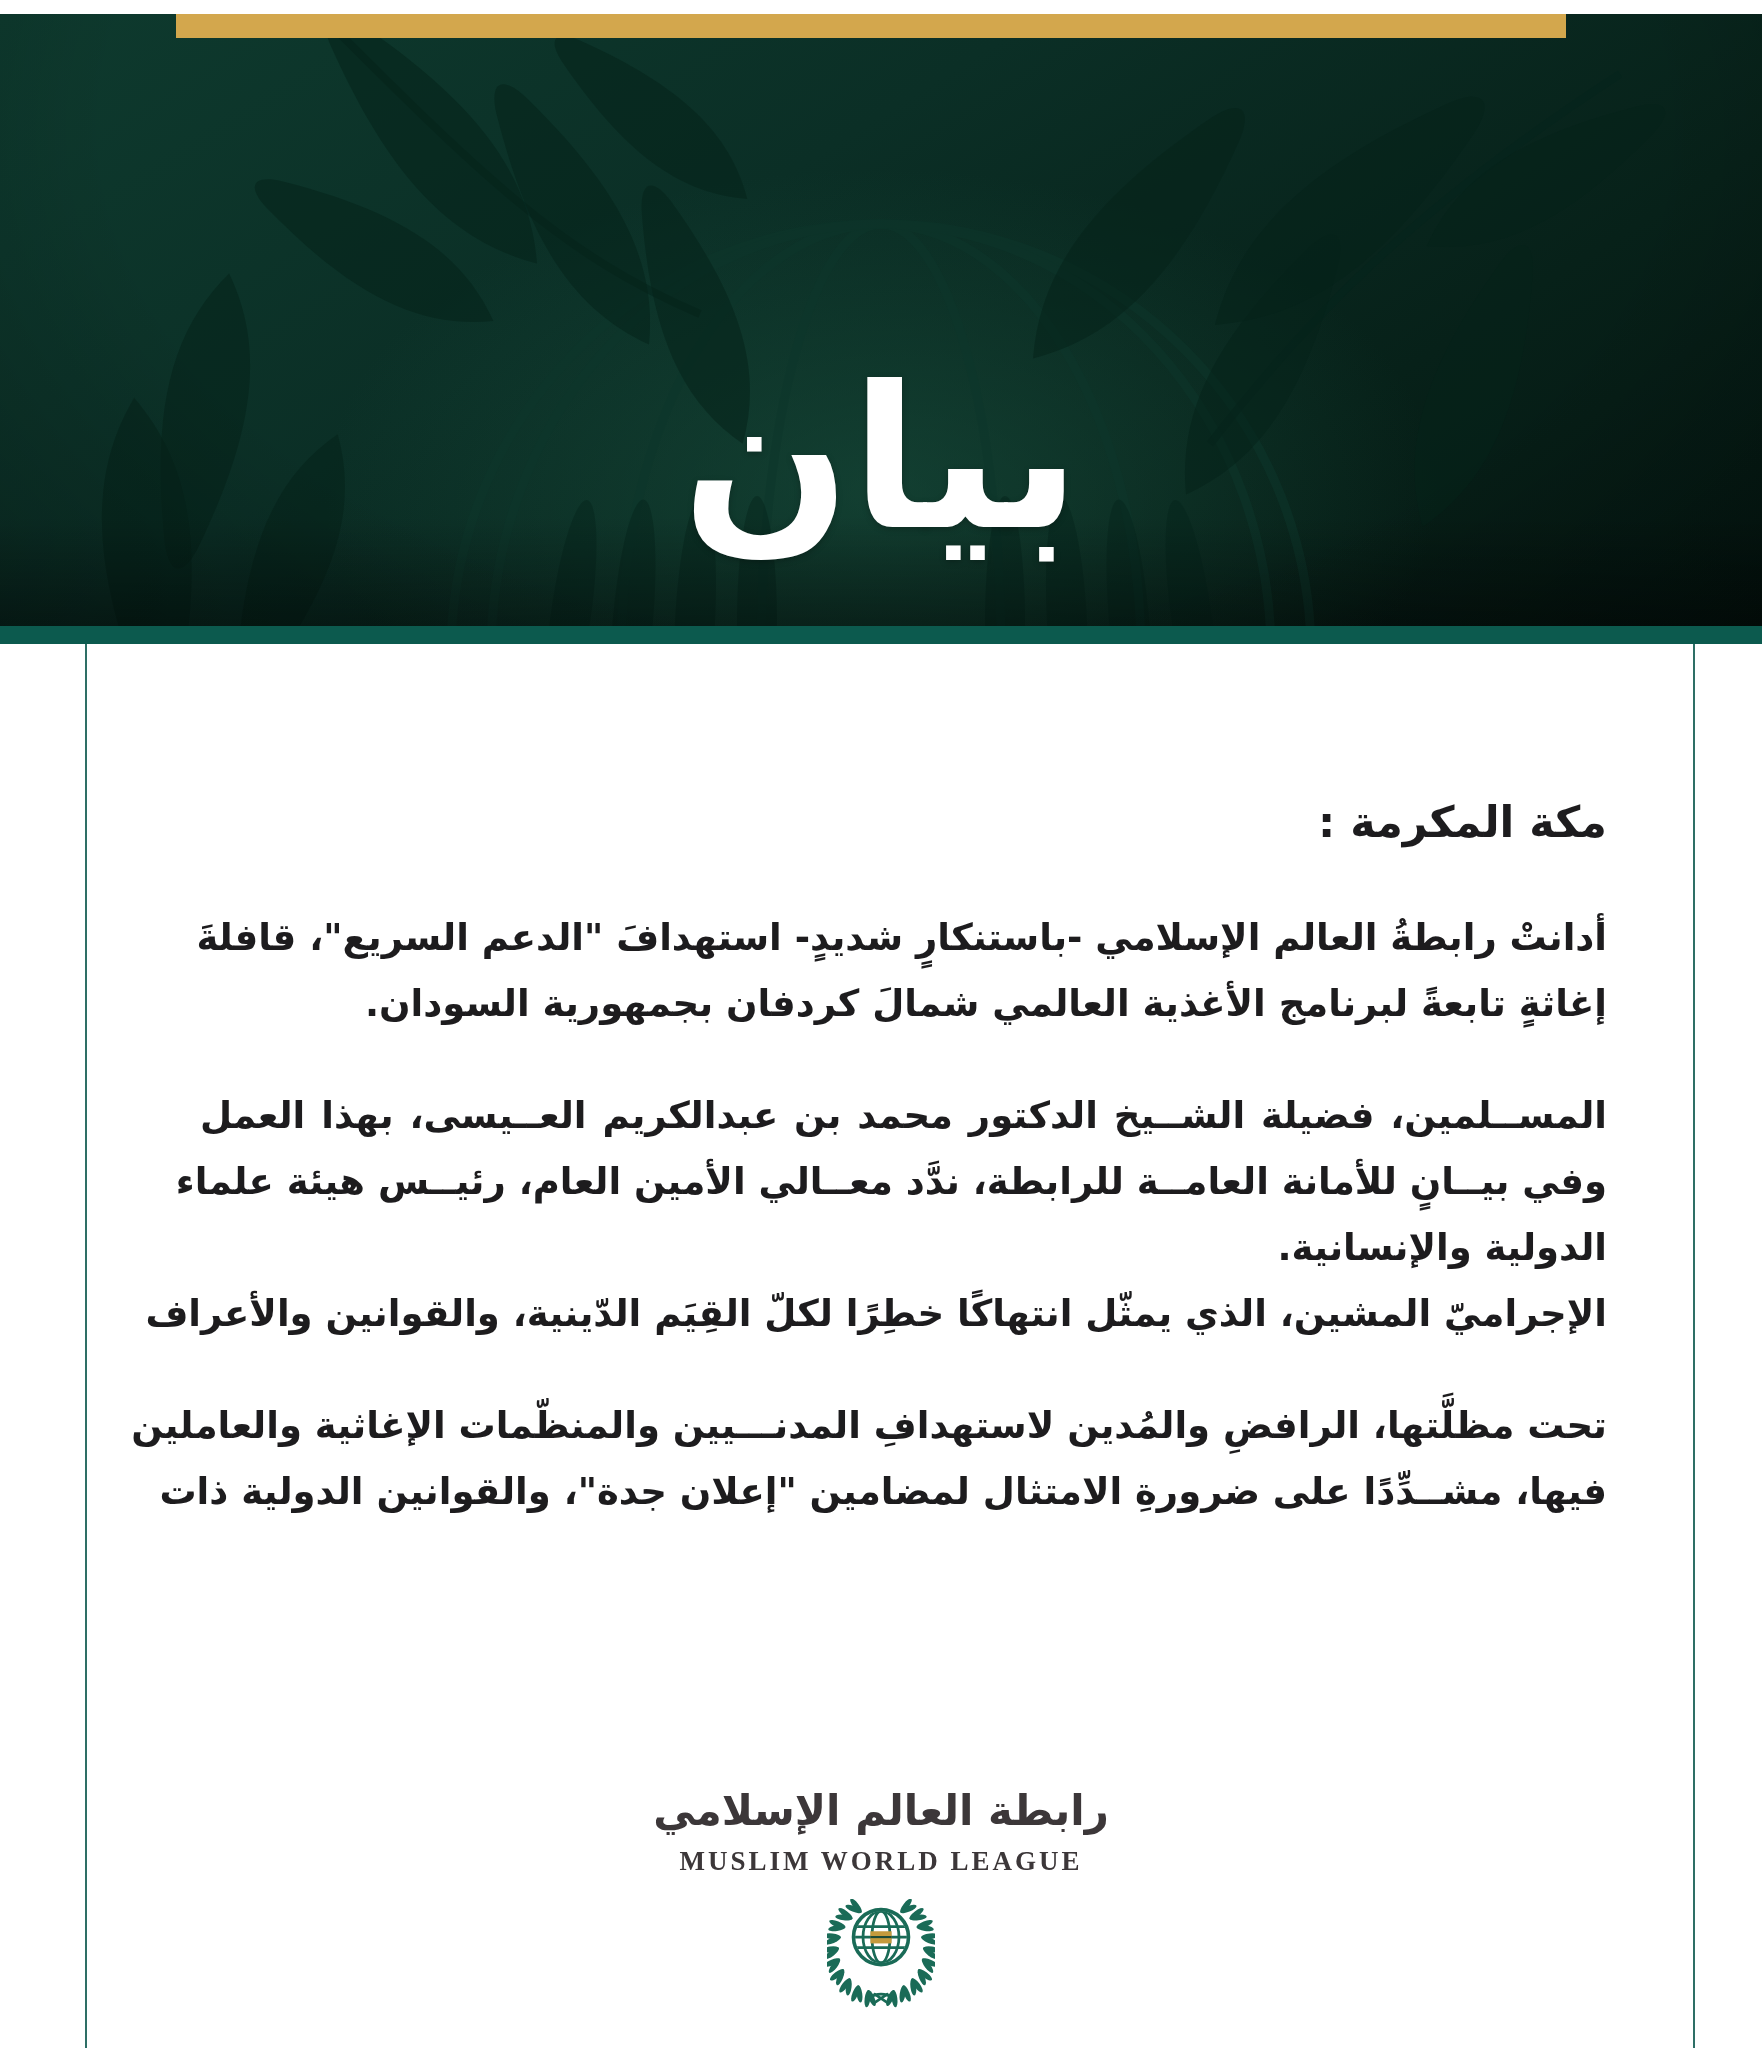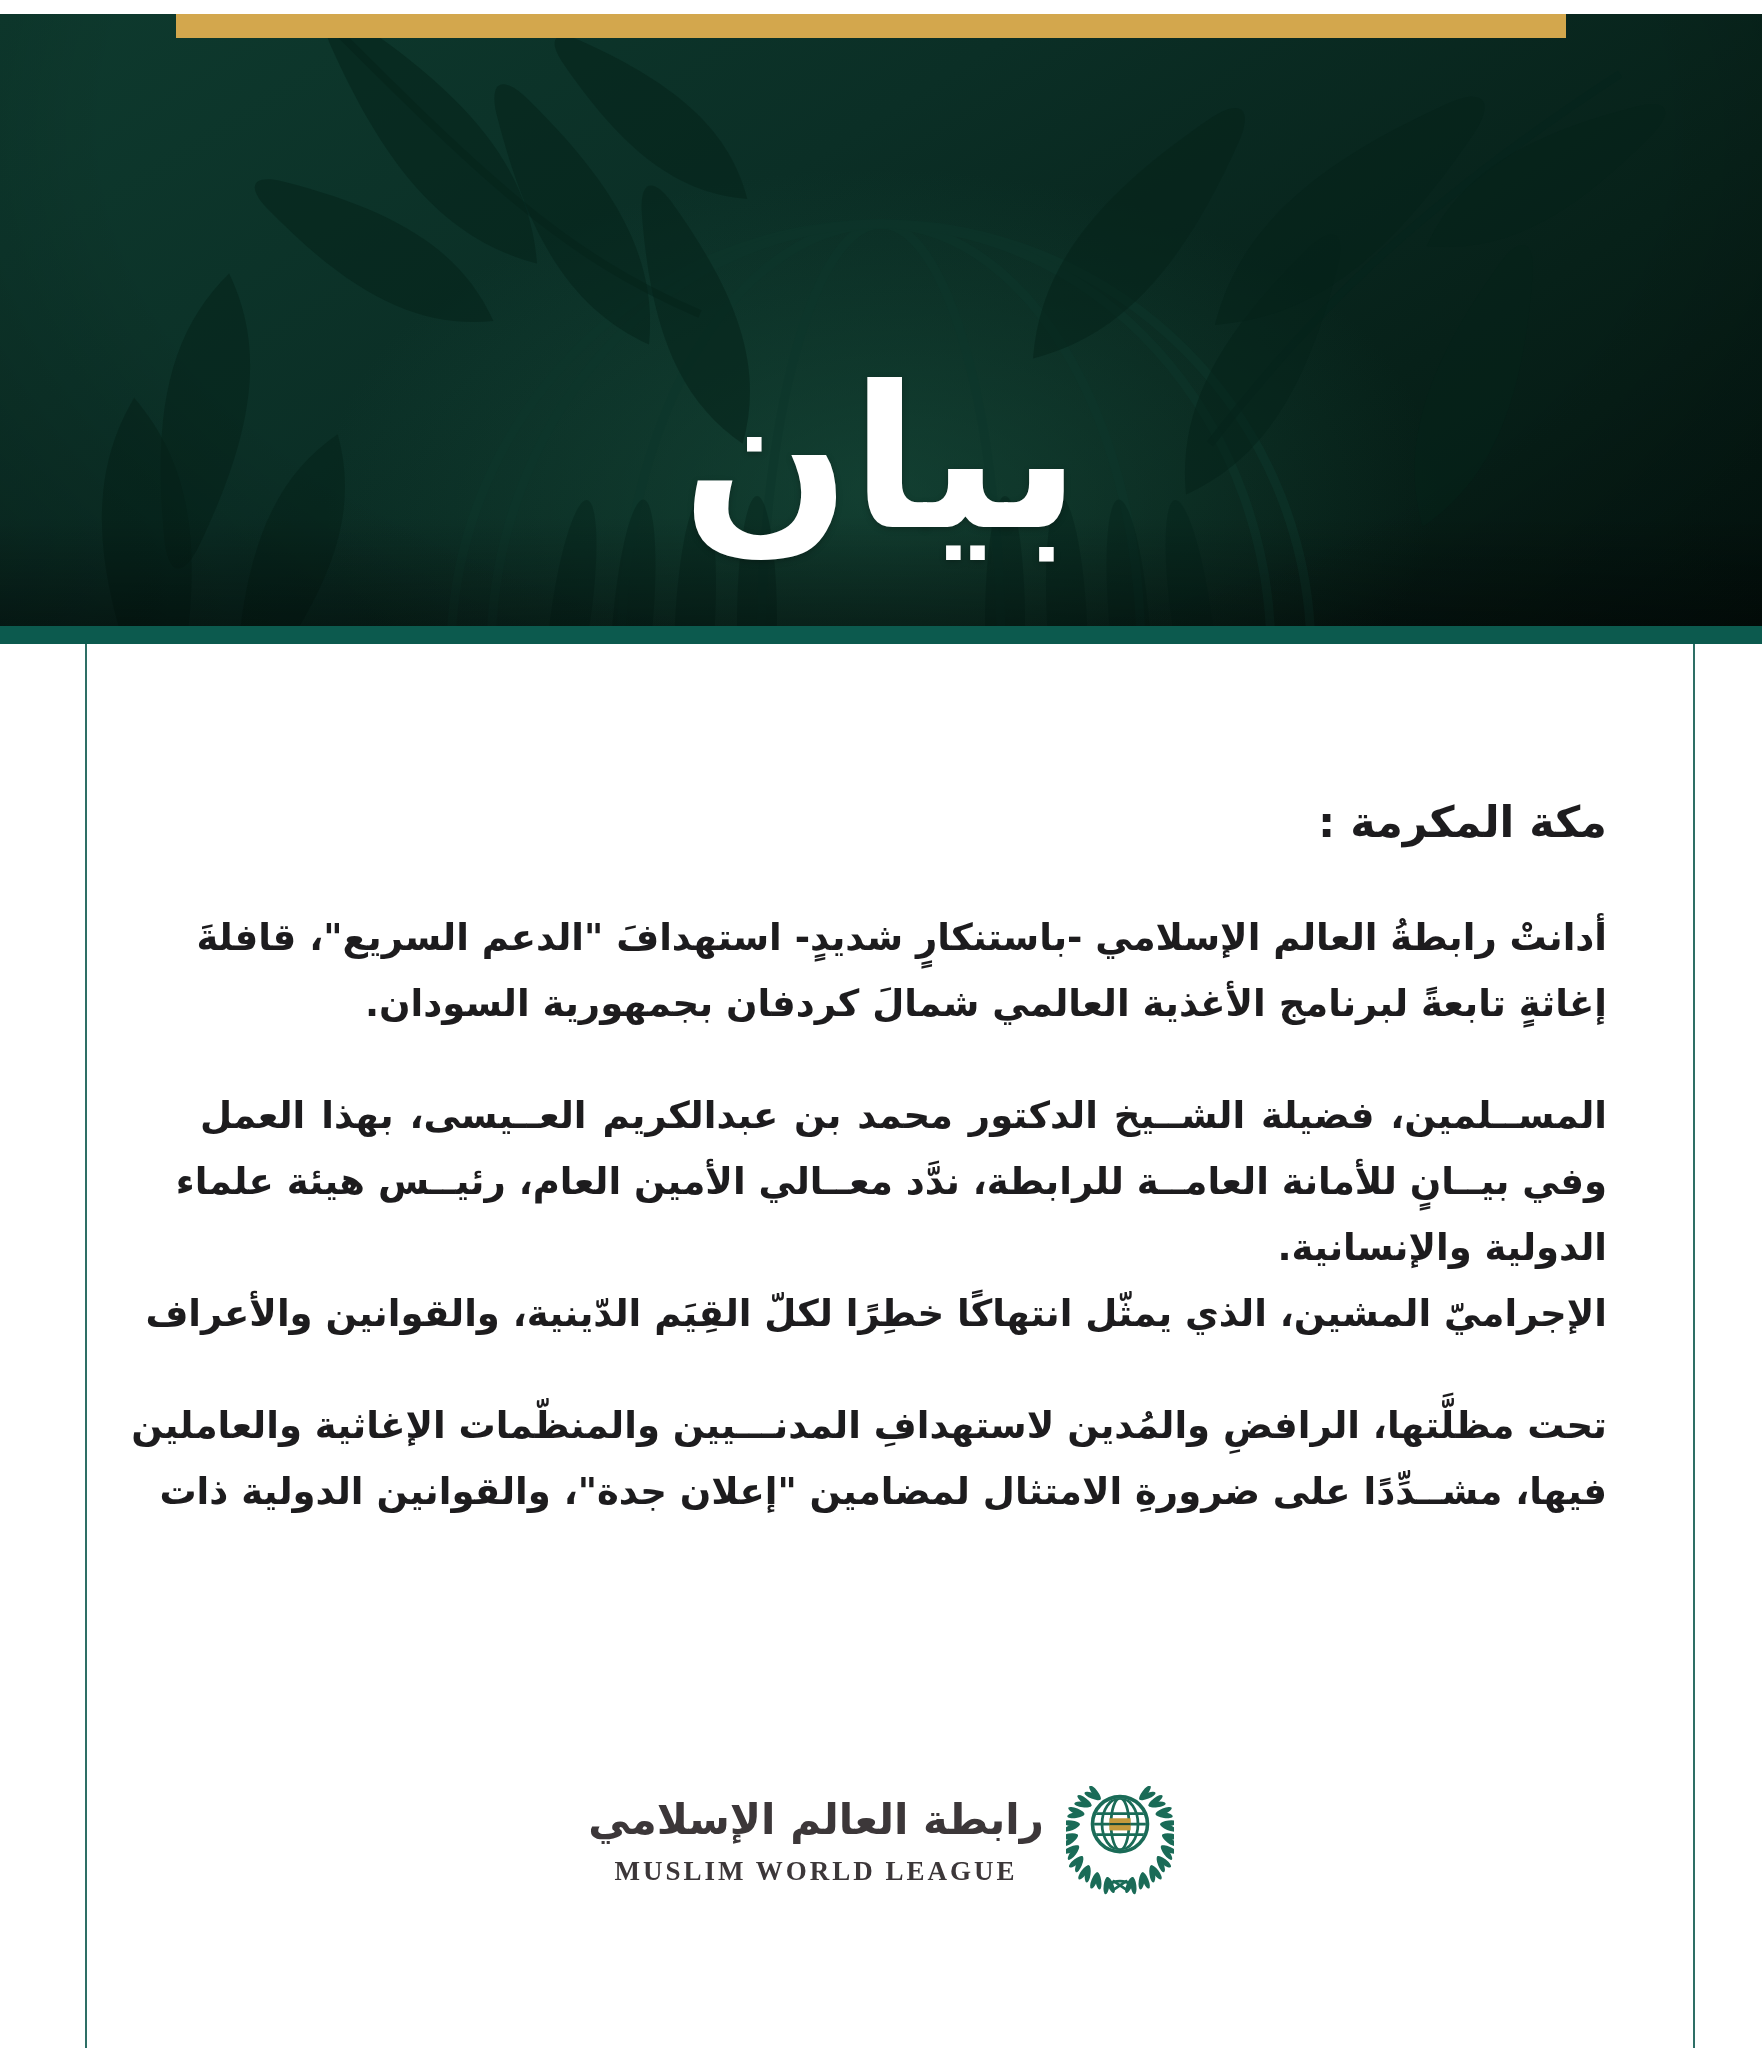--- a/index.html
+++ b/index.html
@@ -63,21 +63,21 @@
   .para{margin:0 0 46px 0;}
   .pline{
     font-size:37px;font-weight:bold;line-height:66px;
     text-align:justify;text-align-last:justify;
     white-space:nowrap;
   }
   .pline.last{text-align-last:right;}
   
   .footer{
     position:absolute;top:1772px;left:0;width:1762px;
-    display:flex;flex-direction:row;justify-content:center;align-items:center;
+    display:flex;flex-direction:column;justify-content:center;align-items:center;
     gap:22px;direction:ltr;
   }
   .logo-text{display:flex;flex-direction:column;align-items:center;gap:10px;}
   .logo-arabic{
     font-size:42px;font-weight:bold;color:var(--logo-charcoal);
     direction:rtl;line-height:1.2;
   }
   .logo-english{
     font-family:"Liberation Serif",serif;font-weight:bold;
     font-size:27px;letter-spacing:3px;color:var(--logo-charcoal);

